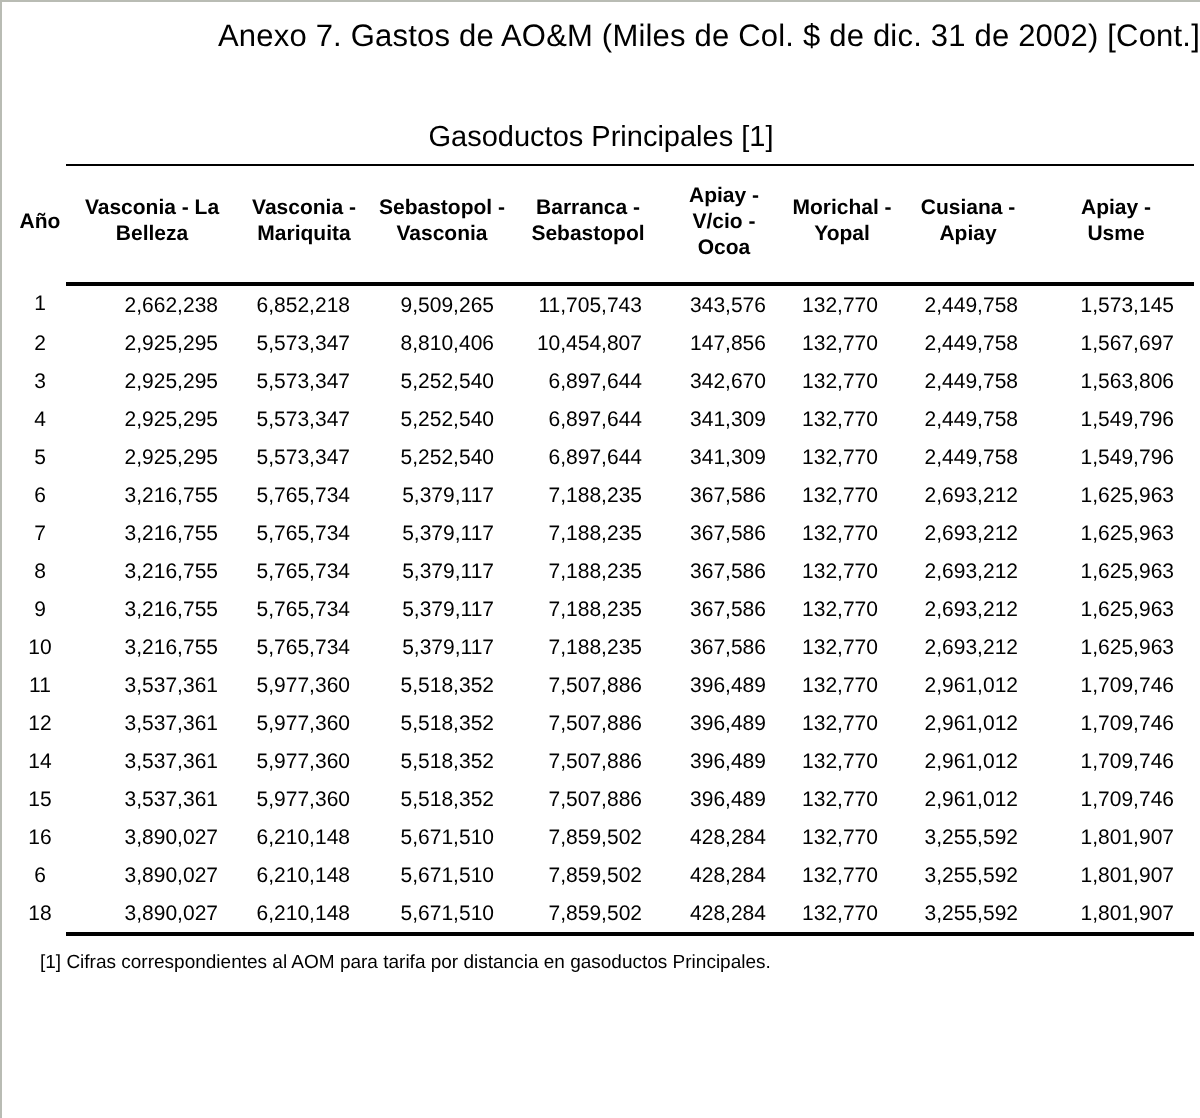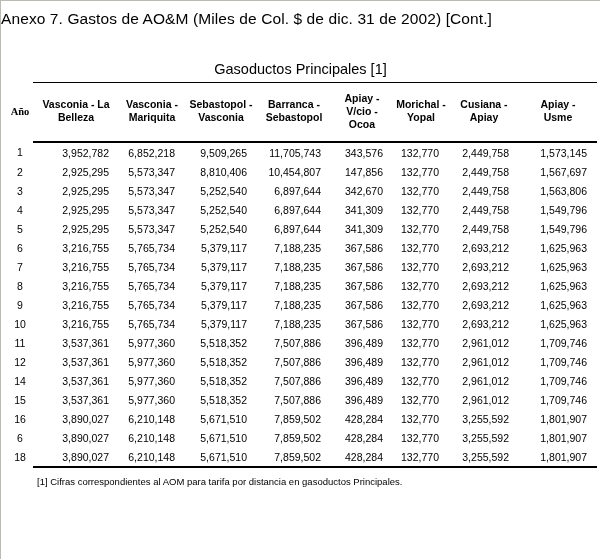--- a/index.html
+++ b/index.html
@@ -9,21 +9,21 @@
     box-sizing: border-box;
     background: #ffffff;
     border-top: 1px solid #b9bcb4;
     border-left: 1px solid #b9bcb4;
     font-family: "Liberation Sans", sans-serif;
     color: #000000;
     overflow: hidden;
   }
   .title {
     margin-top: 8px;
-    text-align: left;
+    text-align: right;
     font-size: 15.5px;
     line-height: 20px;
     letter-spacing: 0.1px;
   }
   .subtitle {
     margin-top: 31px;
     text-align: center;
     font-size: 14.5px;
     line-height: 18px;
   }
@@ -41,38 +41,37 @@
     line-height: 13px;
     height: 54px;
     padding: 1px 0 3px 0;
   }
   thead th.col-h {
     border-top: 1px solid #000;
     border-bottom: 2.5px solid #000;
   }
   thead th.anio {
     border: none;
-    font-family: Liberation Serif, serif;
   }
   tbody td {
     font-size: 10.5px;
     height: 19px;
     padding: 0 10px 0 0;
     text-align: right;
     white-space: nowrap;
   }
   tbody td.anio {
     text-align: center;
     padding: 0;
   }
   tbody tr:last-child td.val {
     border-bottom: 2.5px solid #000;
   }
   .footnote {
-    margin: 8px 0 0 36px;
+    margin: 8px 0 0 19px;
     font-size: 9.5px;
     line-height: 12px;
   }
 </style>
 </head>
 <body>
 
 <div class="title">Anexo 7. Gastos de AO&amp;M (Miles de Col. $ de dic. 31 de 2002) [Cont.]</div>
 
 <div class="subtitle">Gasoductos Principales [1]</div>
@@ -107,21 +106,21 @@
 Yopal</th>
         <th class="col-h">Cusiana -
 Apiay</th>
         <th class="col-h">Apiay -
 Usme</th>
       </tr>
   </thead>
   <tbody>
       <tr>
         <td class="anio">1</td>
-        <td class="val">3,952,782</td>
+        <td class="val">2,662,238</td>
         <td class="val">6,852,218</td>
         <td class="val">9,509,265</td>
         <td class="val">11,705,743</td>
         <td class="val">343,576</td>
         <td class="val">132,770</td>
         <td class="val">2,449,758</td>
         <td class="val">1,573,145</td>
       </tr>
       <tr>
         <td class="anio">2</td>

